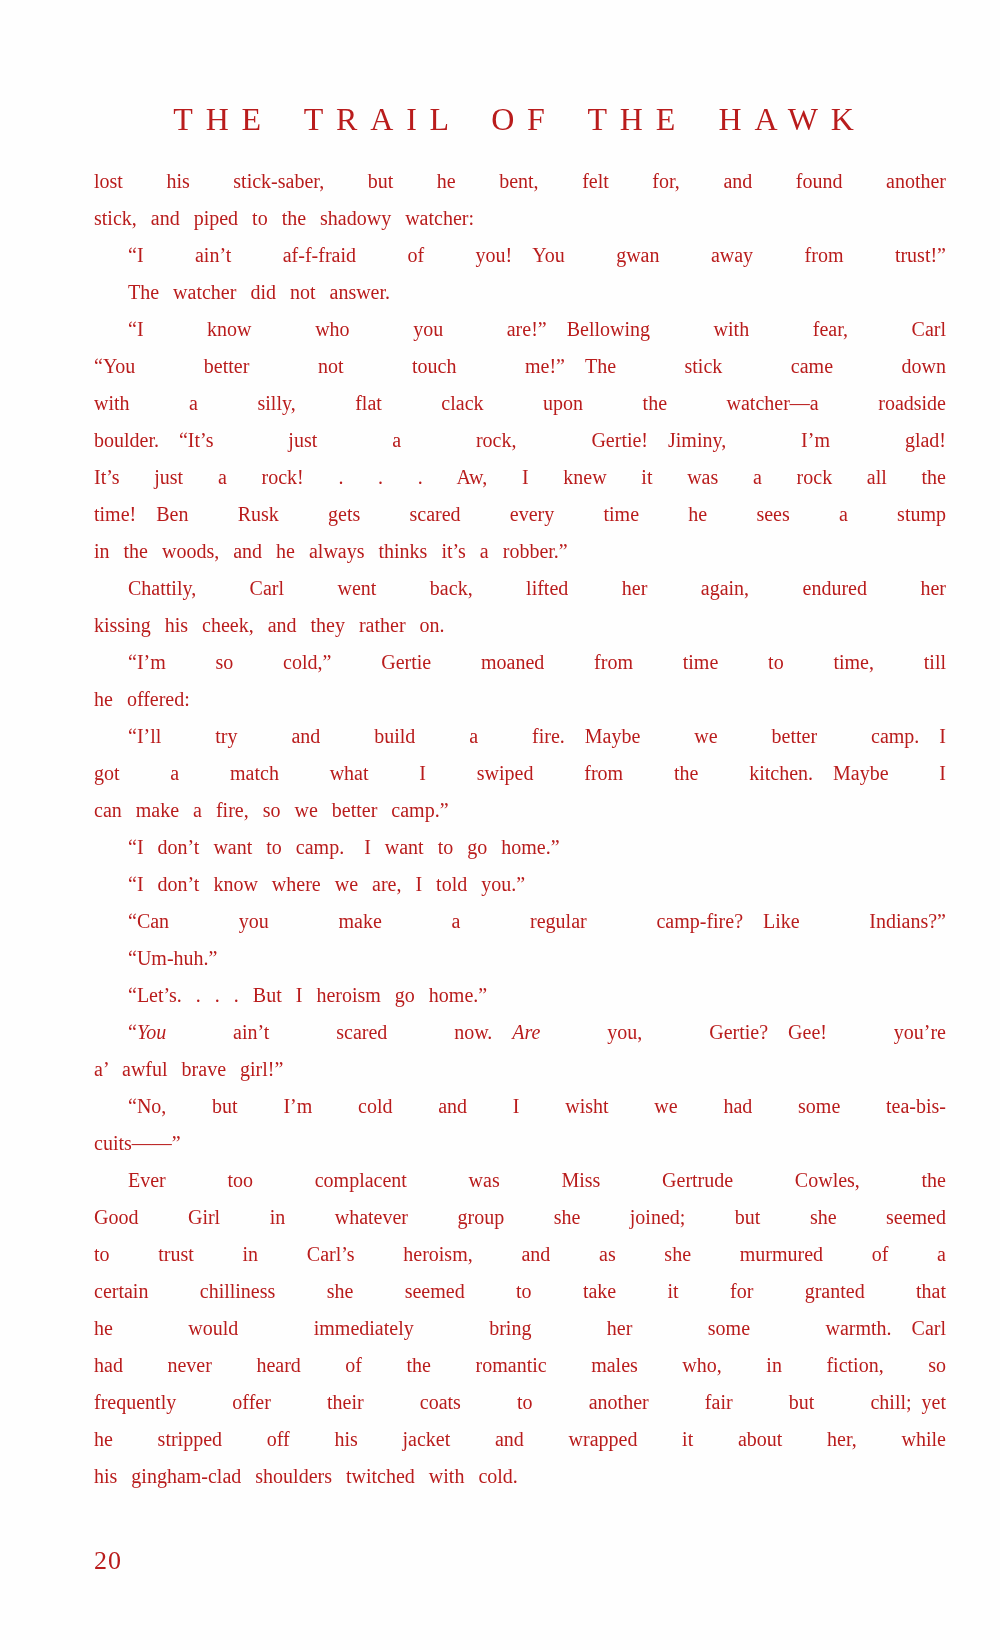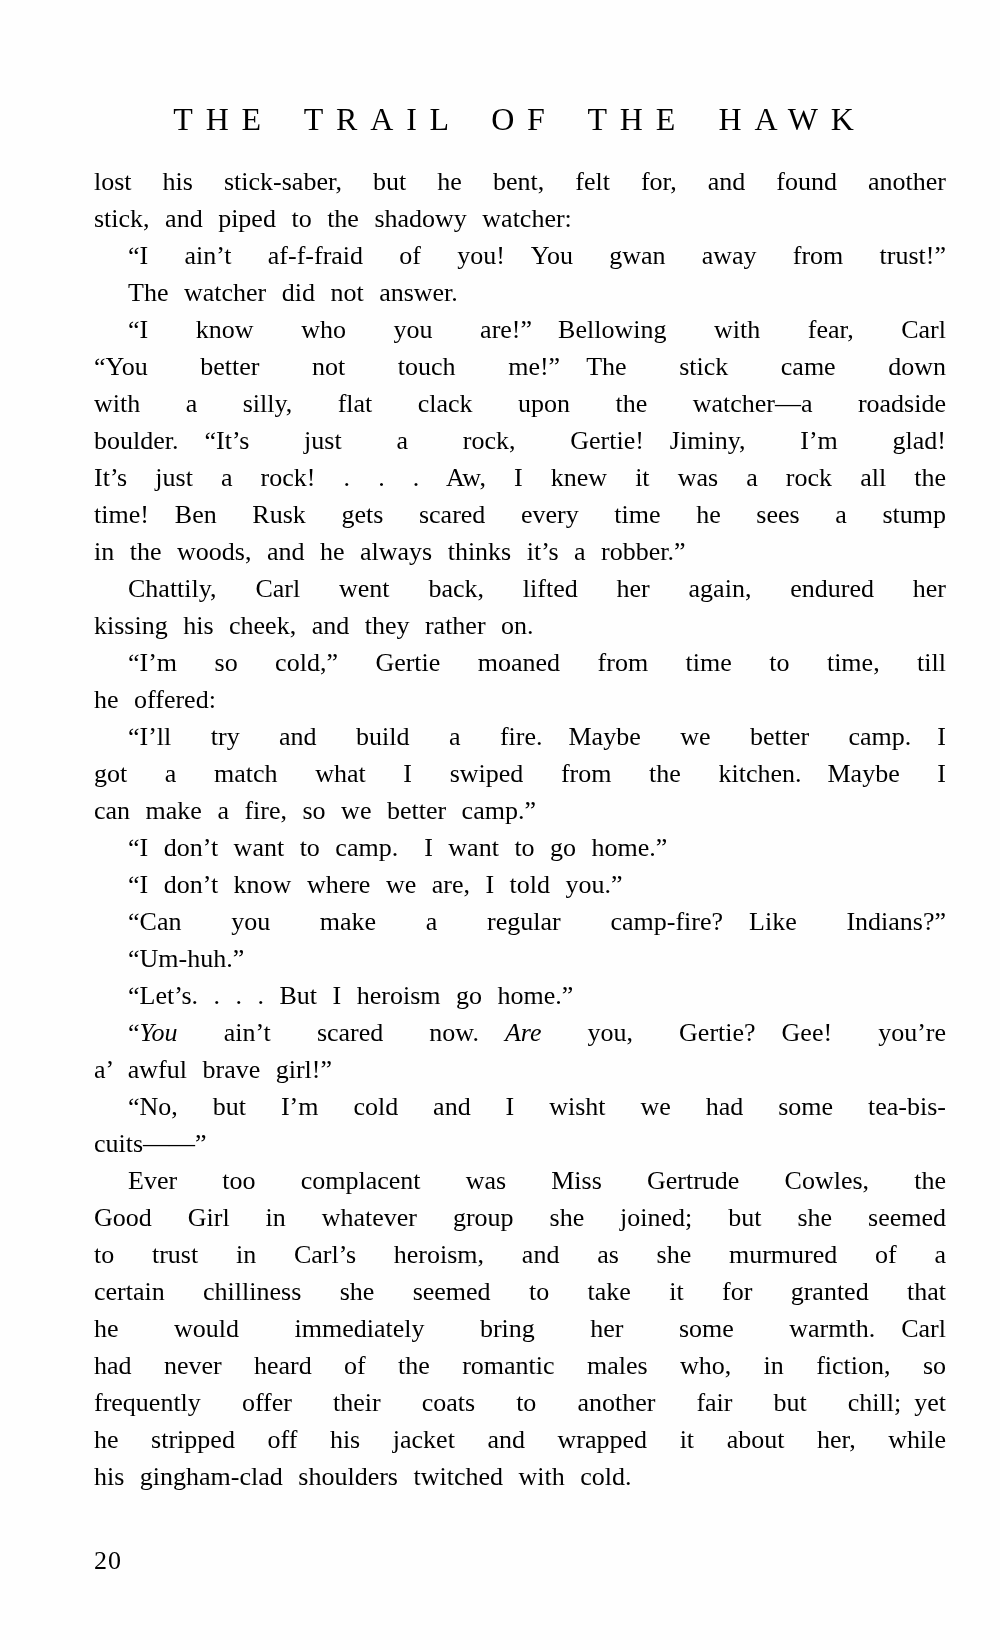--- a/index.html
+++ b/index.html
@@ -2,42 +2,42 @@
 <html><head>
 <meta charset="utf-8">
 <title>Book Page</title>
 <style>
   html, body { margin: 0; padding: 0; background: #ffffff; }
   .page {
     position: relative;
     width: 1000px;
     height: 1650px;
     background: #fefefe;
-    color: #000000;
+    color: #b91c1c;
     font-family: "Liberation Serif", "DejaVu Serif", serif;
     overflow: hidden;
   }
   .running-head {
     position: absolute;
     top: 100px;
     left: 94px;
     width: 852px;
     text-align: center;
     font-size: 32px;
     line-height: 38px;
     letter-spacing: 0.40em;
     word-spacing: 0.30em;
     white-space: nowrap;
   }
   .body-block {
     position: absolute;
     top: 163px;
     left: 94px;
     width: 852px;
-    font-size: 26px;
+    font-size: 20px;
     line-height: 37px;
     word-spacing: 5px;
   }
   .line {
     text-align: left;
     min-height: 37px;
   }
   .line:not(.just) { word-spacing: 9px; }
   .line.just {
     text-align: justify;

